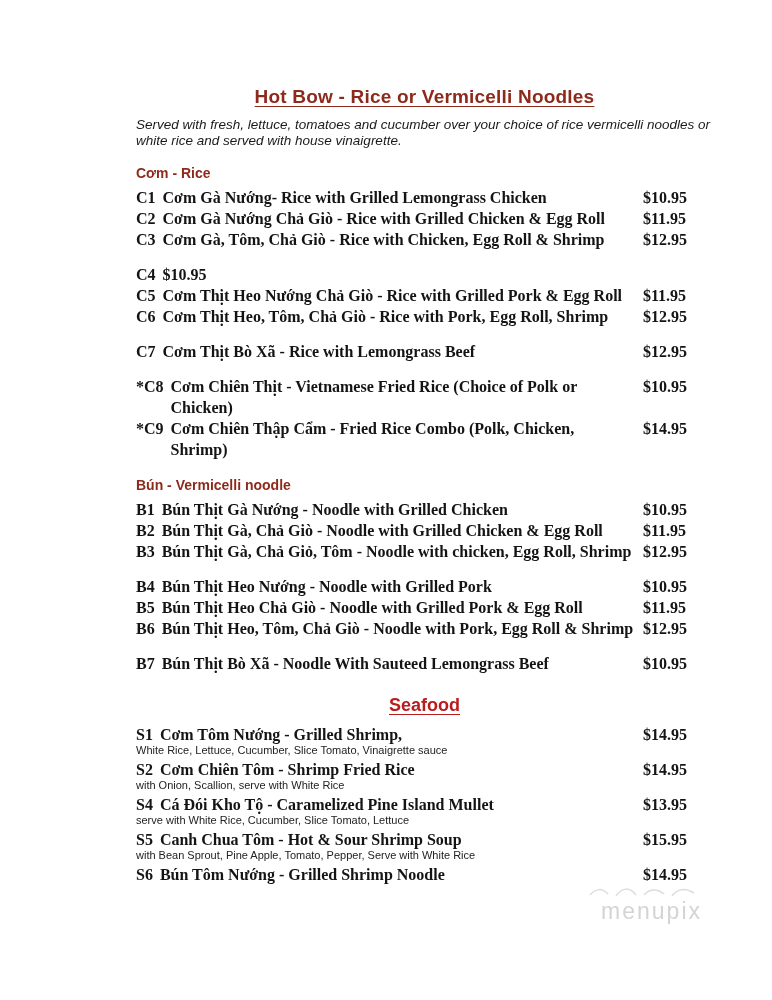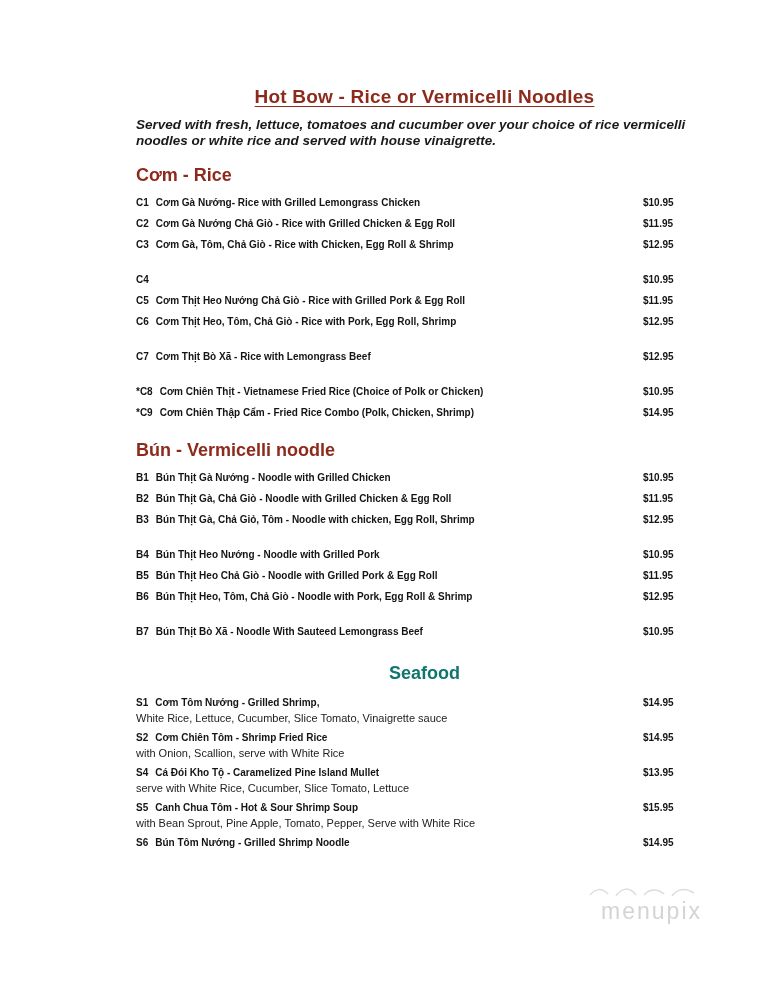--- a/index.html
+++ b/index.html
@@ -29,47 +29,47 @@
     text-decoration: underline;
     text-underline-offset: 3px;
     letter-spacing: 0.2px;
   }
   .intro {
     margin: 0 0 16px 0;
     font-size: 13.5px;
     font-style: italic;
     line-height: 1.15;
     color: #1a1a1a;
-    font-weight: bold;
   }
   .section-heading {
     margin: 17px 0 6px 0;
-    font-size: 18px;
+    font-size: 14px;
     font-weight: bold;
     color: #8e2a1c;
   }
   .seafood-heading {
     margin: 21px 0 9px 0;
     text-align: center;
     font-size: 18px;
     font-weight: bold;
-    color: #0f766e;
+    color: #b91c1c;
+    text-decoration: underline;
     text-underline-offset: 3px;
   }
   .row {
     display: flex;
     align-items: baseline;
     line-height: 21px;
-    font-size: 10px;
+    font-size: 16px;
     font-weight: bold;
     color: #141414;
+    font-family: Liberation Serif, serif;
   }
   .row.gap {
     margin-top: 14px;
-    justify-content: space-between;
   }
   .seafood .row {
     line-height: 19px;
   }
   .code {
     margin-right: 7px;
     white-space: nowrap;
   }
   .name {
     flex: 1 1 auto;

